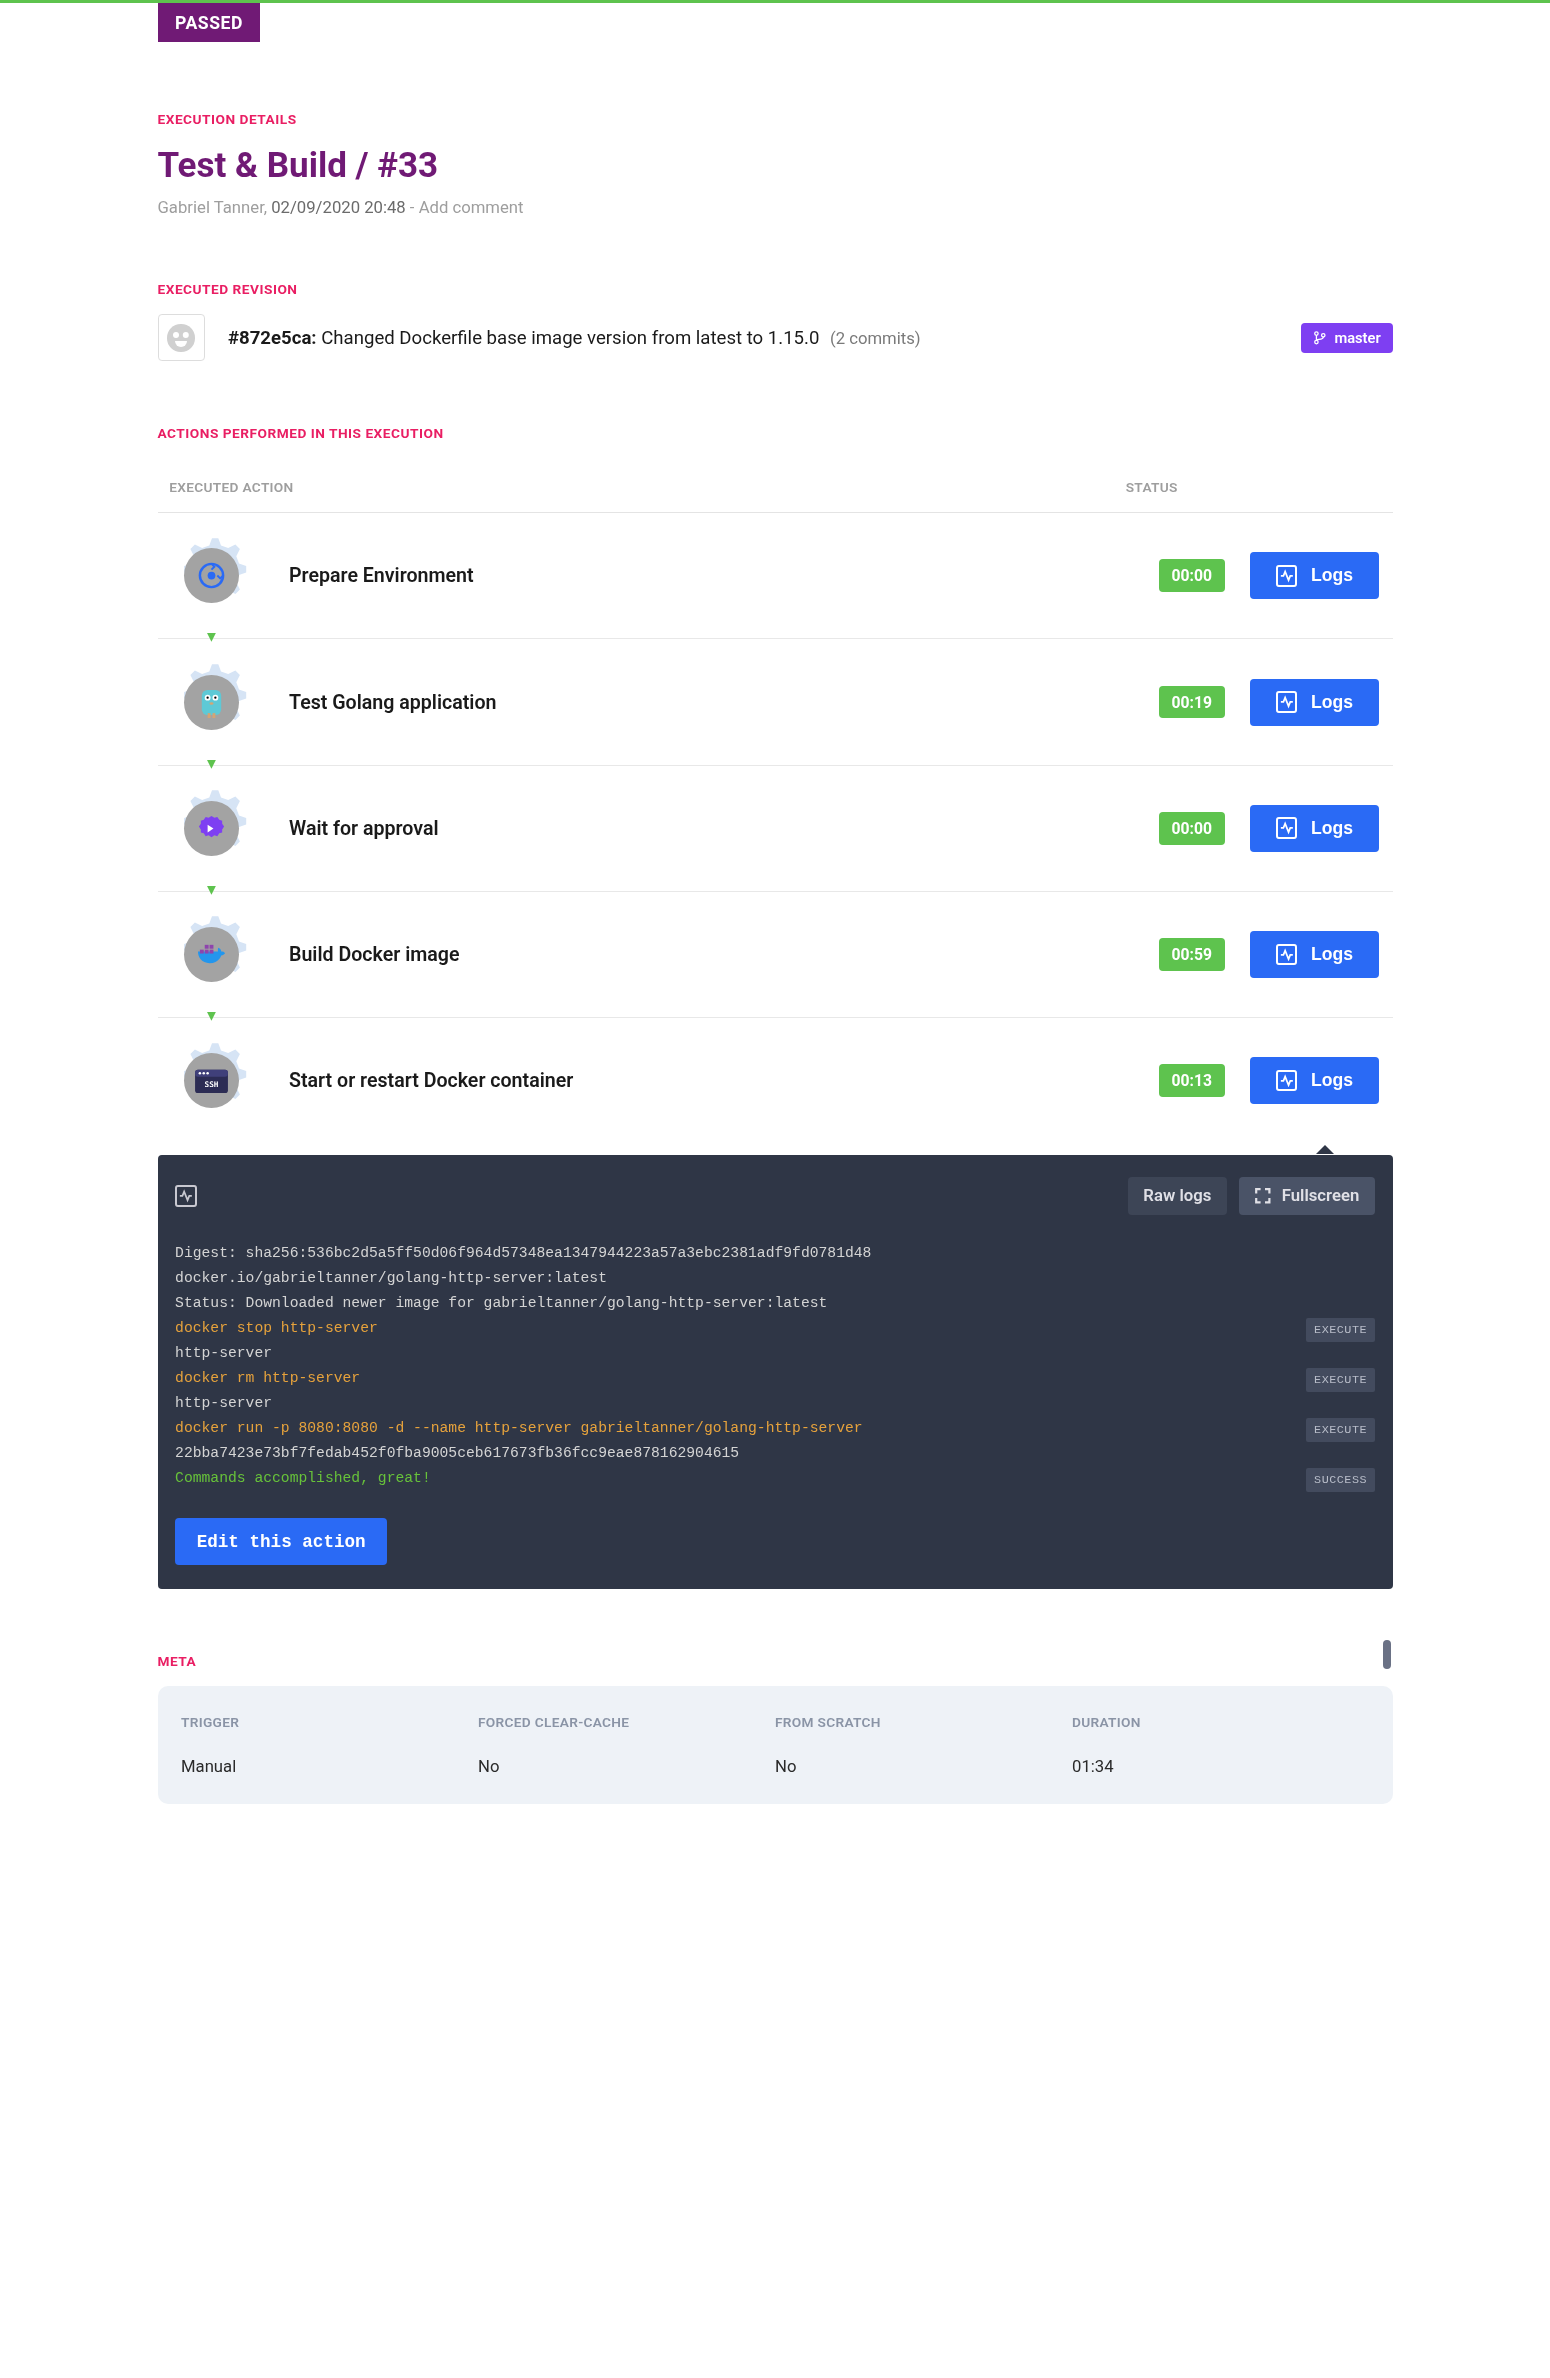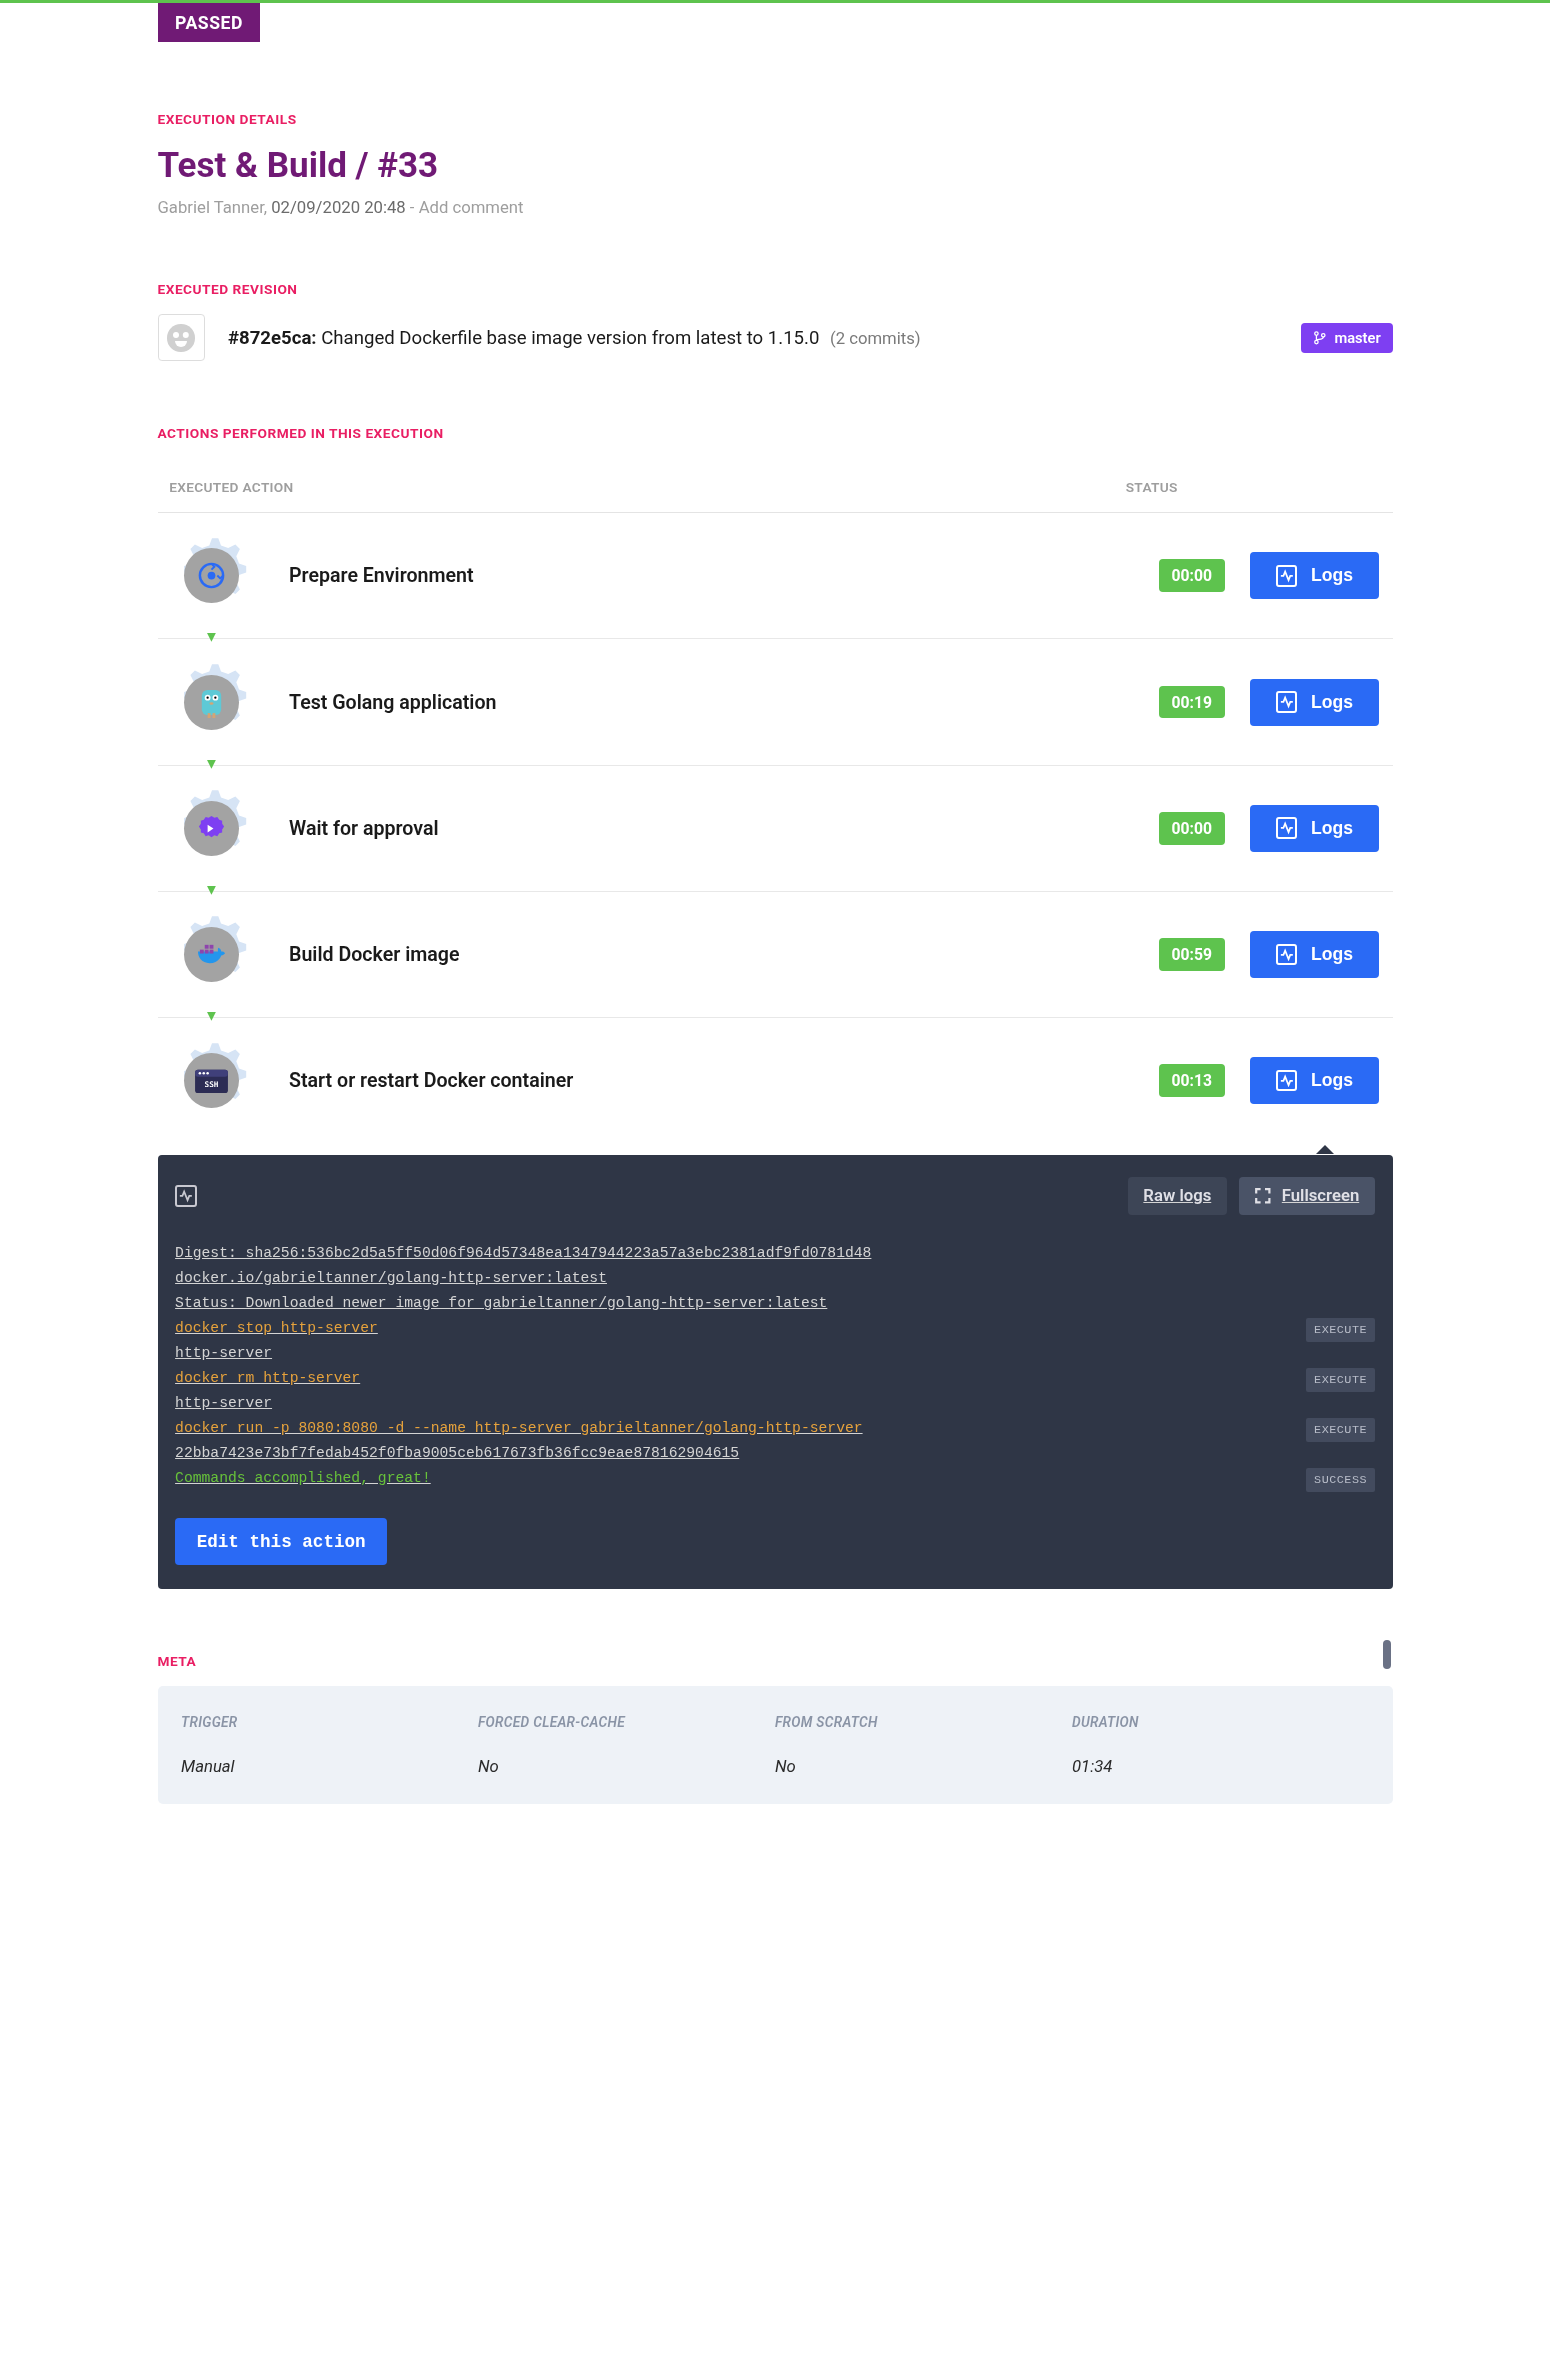--- a/index.html
+++ b/index.html
@@ -200,21 +200,20 @@
     .pulse-icon svg { width: 13.7px; height: 13.7px; }
     .log-panel {
       background: #2f3646;
       color: #d4d4d4;
       border-radius: 3.9px;
       margin-top: 11.8px;
       padding: 21.6px 17.6px 23.5px 17.6px;
       font-family: "SFMono-Regular", Consolas, "Liberation Mono", Menlo, monospace;
       font-size: 14.7px;
       position: relative;
-      text-decoration: underline;
     }
     .log-panel-head {
       display: flex;
       align-items: center;
       margin-bottom: 25.5px;
     }
     .log-panel-head .pulse-icon { color: #c8c8d0; }
     .log-panel-head .spacer { flex: 1; }
     .log-btn-secondary {
       background: #3d4556;
@@ -272,25 +271,24 @@
       position: absolute;
       right: 2px;
       top: 485px;
       width: 7.8px;
       height: 29px;
       background: #6a7185;
       border-radius: 3.9px;
     }
     .meta-table {
       background: #eef2f7;
-      border-radius: 5px;
+      border-radius: 10px;
       padding: 27.4px 23.5px;
       margin-top: 9.8px;
       margin-bottom: 59px;
-      font-style: italic;
     }
     .meta-table-head, .meta-table-row {
       display: flex;
     }
     .meta-table-head { color: #8a94a6; font-size: 13.7px; font-weight: 600; letter-spacing: 0.3px; margin-bottom: 27.4px; }
     .meta-table-row { color: #2a2a2a; font-size: 16.7px; }
     .meta-col { flex: 1; }
     .meta-col.first { flex: 1; }
     .fullscreen-icon {
       width: 17.6px; height: 17.6px; display: inline-flex;

